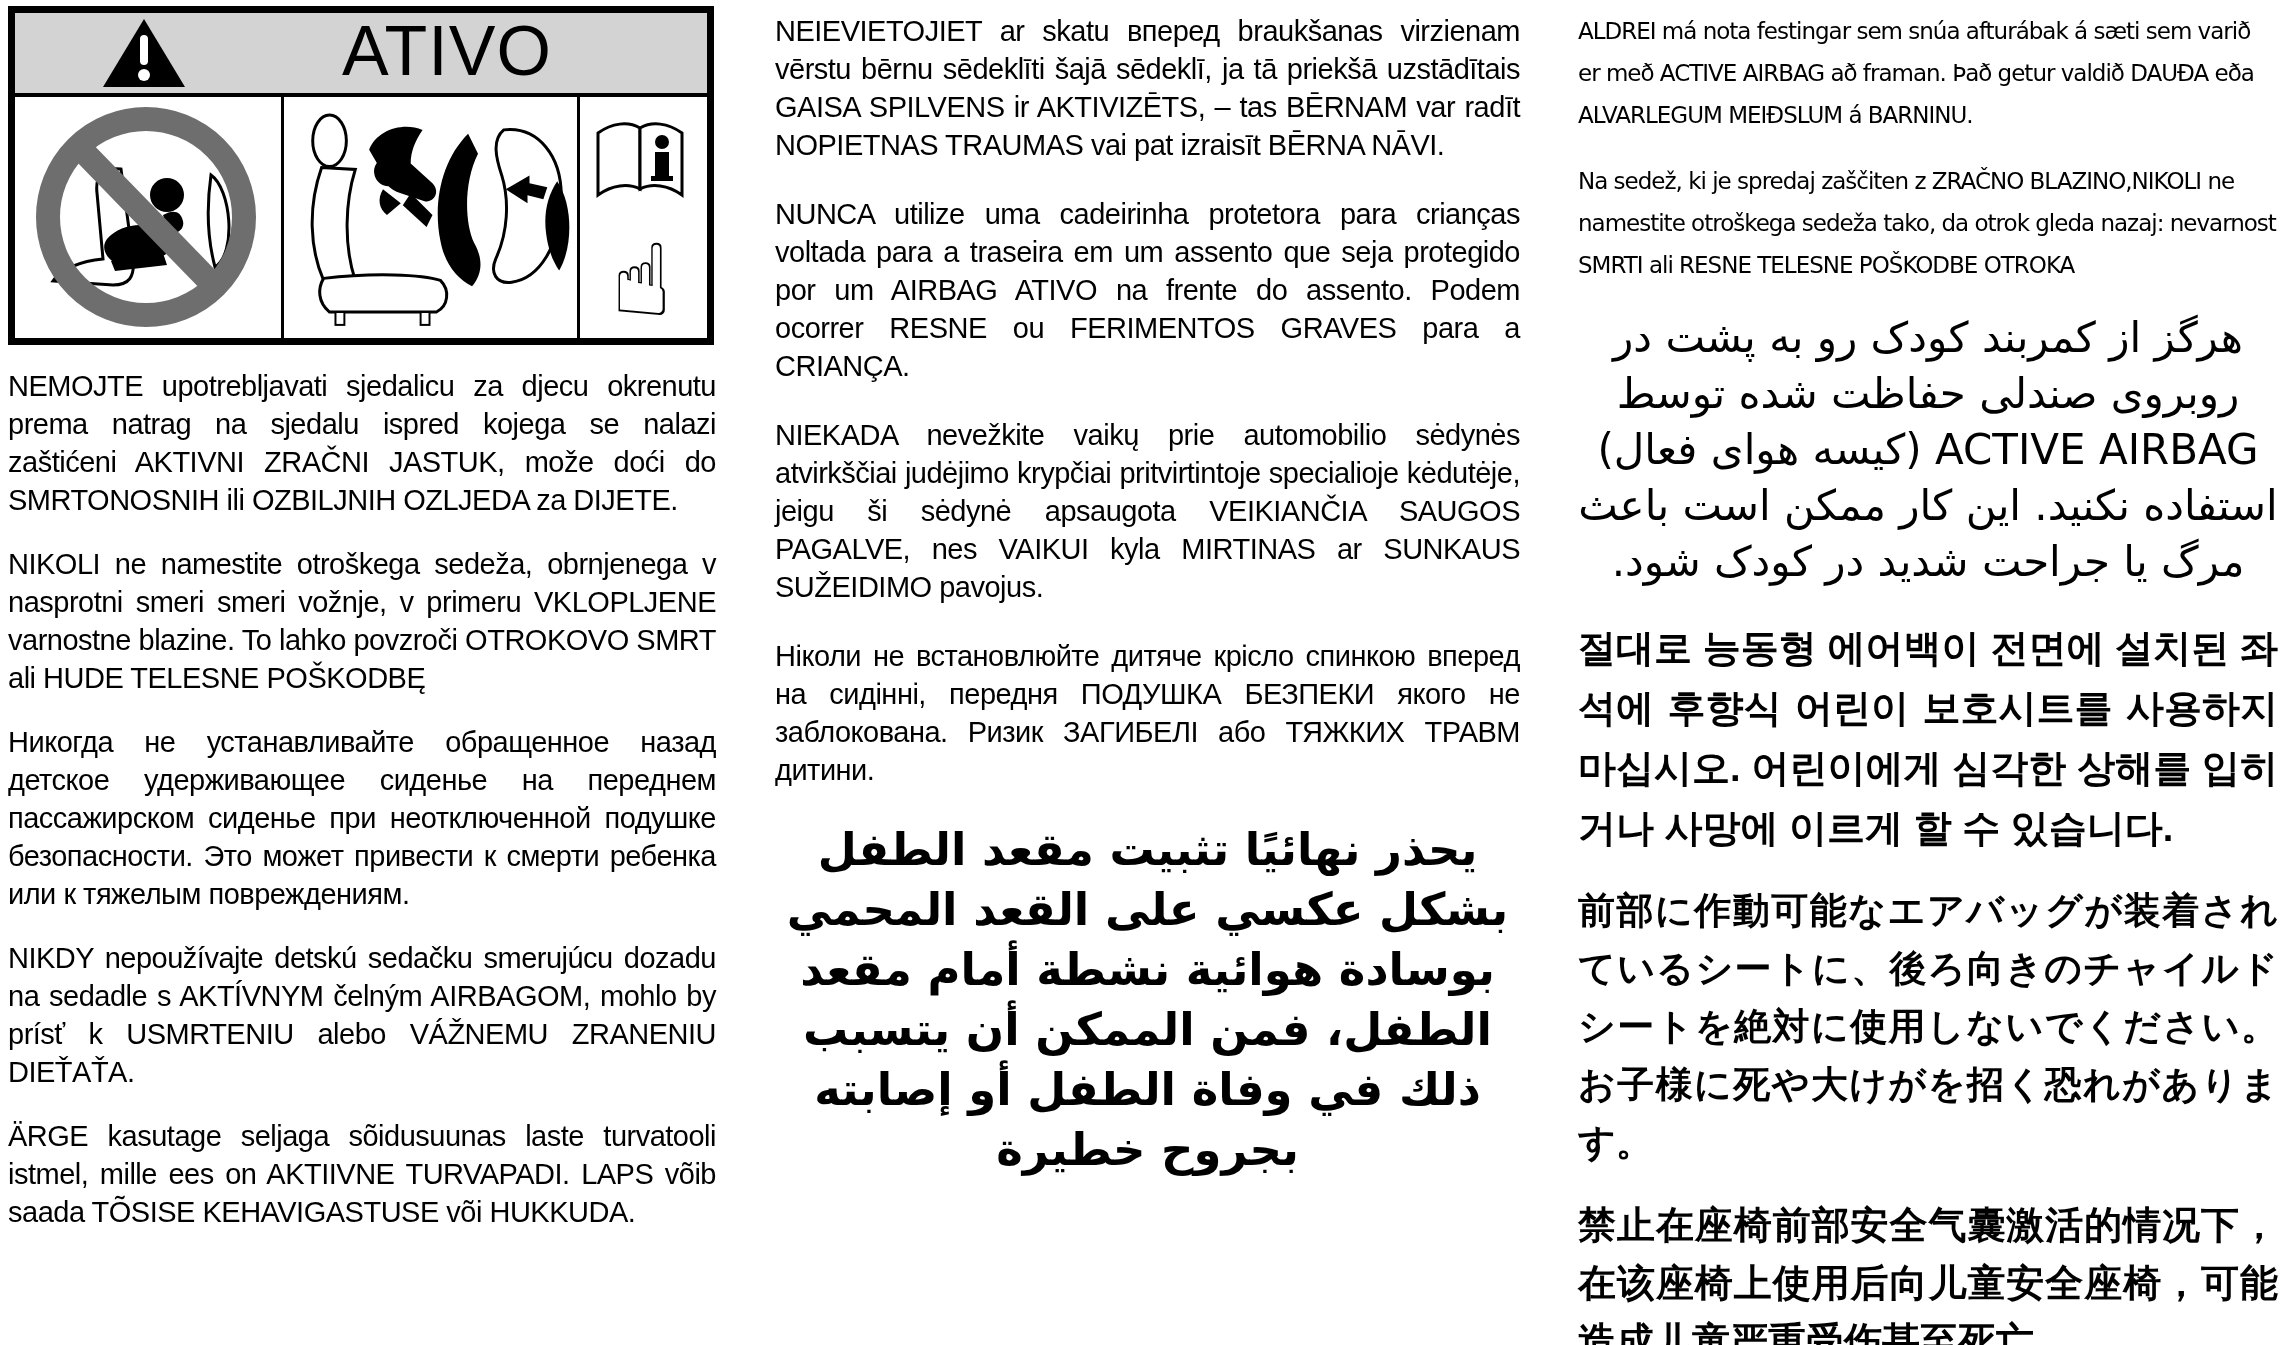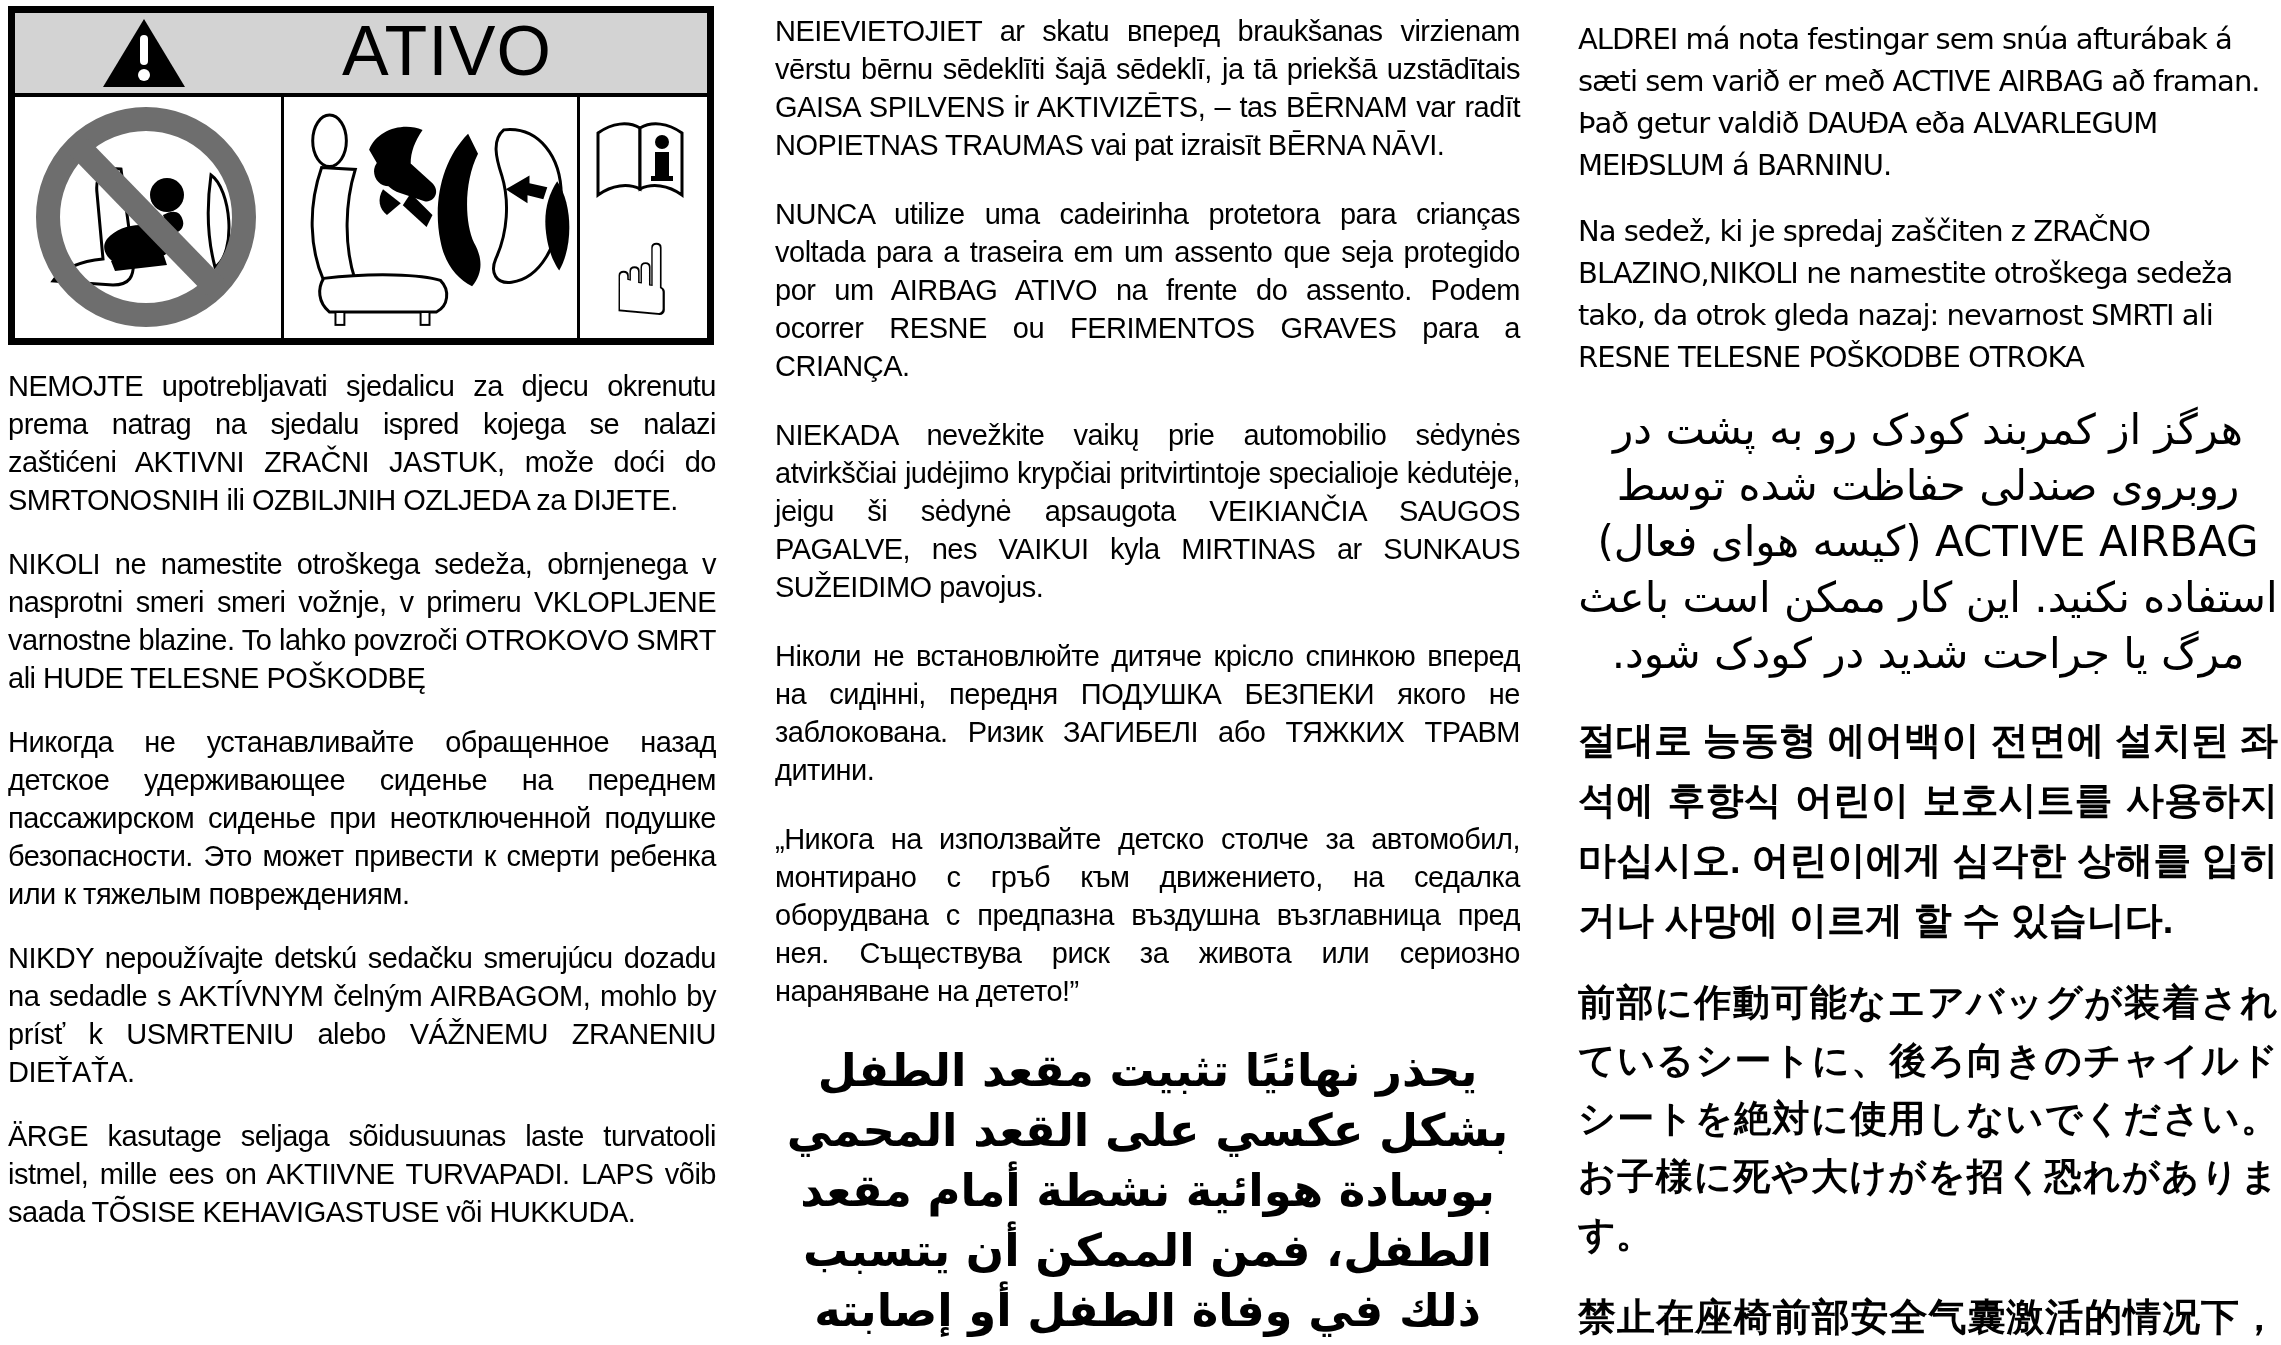--- a/index.html
+++ b/index.html
@@ -24,22 +24,22 @@
   .c3{width:127px;flex:none;}
   .pcell svg{display:block;width:100%;height:100%;}
 
   
   .p-std{font-size:29px;line-height:38px;text-align:justify;
          letter-spacing:-0.5px;margin:0 0 26px 0;}
   #col2 .p-std{margin-bottom:31px;}
   #col1 .text{margin-top:22px;}
   .p-ar{font-size:45px;line-height:60px;direction:rtl;text-align:center;
         margin:8px 0 0 0;font-family:"DejaVu Sans", sans-serif;font-weight:bold;}
-  .p-c3{font-family:"DejaVu Sans", sans-serif;font-size:29px;line-height:42px;
-        letter-spacing:-1px;text-align:left;margin:8px 0 24px 0;}
+  .p-c3{font-family:"DejaVu Sans", sans-serif;font-size:23px;line-height:42px;
+        letter-spacing:-1px;text-align:left;margin:0 0 24px 0;}
   .p-fa{font-family:"DejaVu Sans", sans-serif;font-size:42px;line-height:56px;
         direction:rtl;text-align:center;margin:10px 0 28px 0;}
   .p-ko{font-size:38px;line-height:60px;font-weight:bold;text-align:justify;
         margin:0 0 24px 0;}
   .p-ja{font-size:37px;line-height:58px;font-weight:bold;text-align:justify;
         margin:0 0 24px 0;}
   .p-zh{font-size:38px;line-height:58px;font-weight:bold;text-align:justify;margin:0;}
 </style>
 </head>
 <body>
@@ -126,21 +126,20 @@
     <p class="p-std">NIKDY nepoužívajte detskú sedačku smerujúcu dozadu na sedadle s AKTÍVNYM čelným AIRBAGOM, mohlo by prísť k USMRTENIU alebo VÁŽNEMU ZRANENIU DIEŤAŤA.</p>
     <p class="p-std">ÄRGE kasutage seljaga sõidusuunas laste turvatooli istmel, mille ees on AKTIIVNE TURVAPADI. LAPS võib saada TÕSISE KEHAVIGASTUSE või HUKKUDA.</p>
   </div>
 </div>
 
 <div class="col" id="col2">
   <p class="p-std">NEIEVIETOJIET ar skatu вперед braukšanas virzienam vērstu bērnu sēdeklīti šajā sēdeklī, ja tā priekšā uzstādītais GAISA SPILVENS ir AKTIVIZĒTS, – tas BĒRNAM var radīt NOPIETNAS TRAUMAS vai pat izraisīt BĒRNA NĀVI.</p>
   <p class="p-std">NUNCA utilize uma cadeirinha protetora para crianças voltada para a traseira em um assento que seja protegido por um AIRBAG ATIVO na frente do assento. Podem ocorrer RESNE ou FERIMENTOS GRAVES para a CRIANÇA.</p>
   <p class="p-std">NIEKADA nevežkite vaikų prie automobilio sėdynės atvirkščiai judėjimo krypčiai pritvirtintoje specialioje kėdutėje, jeigu ši sėdynė apsaugota VEIKIANČIA SAUGOS PAGALVE, nes VAIKUI kyla MIRTINAS ar SUNKAUS SUŽEIDIMO pavojus.</p>
   <p class="p-std">Ніколи не встановлюйте дитяче крісло спинкою вперед на сидінні, передня ПОДУШКА БЕЗПЕКИ якого не заблокована. Ризик ЗАГИБЕЛІ або ТЯЖКИХ ТРАВМ дитини.</p>
-  <p class="p-std">„Никога на използвайте детско столче за автомобил, монтирано с гръб към движението, на седалка оборудвана с предпазна въздушна възглавница пред нея. Съществува риск за живота или сериозно нараняване на детето!”</p>
   <p class="p-ar" dir="rtl" lang="ar">يحذر نهائيًا تثبيت مقعد الطفل بشكل عكسي على القعد المحمي بوسادة هوائية نشطة أمام مقعد الطفل، فمن الممكن أن يتسبب ذلك في وفاة الطفل أو إصابته بجروح خطيرة</p>
 </div>
 
 <div class="col" id="col3">
   <p class="p-c3">ALDREI má nota festingar sem snúa afturábak á sæti sem varið er með ACTIVE AIRBAG að framan. Það getur valdið DAUÐA eða ALVARLEGUM MEIÐSLUM á BARNINU.</p>
   <p class="p-c3">Na sedež, ki je spredaj zaščiten z ZRAČNO BLAZINO,NIKOLI ne namestite otroškega sedeža tako, da otrok gleda nazaj: nevarnost SMRTI ali RESNE TELESNE POŠKODBE OTROKA</p>
   <p class="p-fa" dir="rtl" lang="fa">هرگز از کمربند کودک رو به پشت در روبروی صندلی حفاظت شده توسط ACTIVE AIRBAG (کیسه هوای فعال) استفاده نکنید. این کار ممکن است باعث مرگ یا جراحت شدید در کودک شود.</p>
   <p class="p-ko" lang="ko">절대로 능동형 에어백이 전면에 설치된 좌석에 후향식 어린이 보호시트를 사용하지 마십시오. 어린이에게 심각한 상해를 입히거나 사망에 이르게 할 수 있습니다.</p>
   <p class="p-ja" lang="ja">前部に作動可能なエアバッグが装着されているシートに、後ろ向きのチャイルドシートを絶対に使用しないでください。お子様に死や大けがを招く恐れがあります。</p>
   <p class="p-zh" lang="zh">禁止在座椅前部安全气囊激活的情况下，在该座椅上使用后向儿童安全座椅，可能造成儿童严重受伤甚至死亡。</p>

